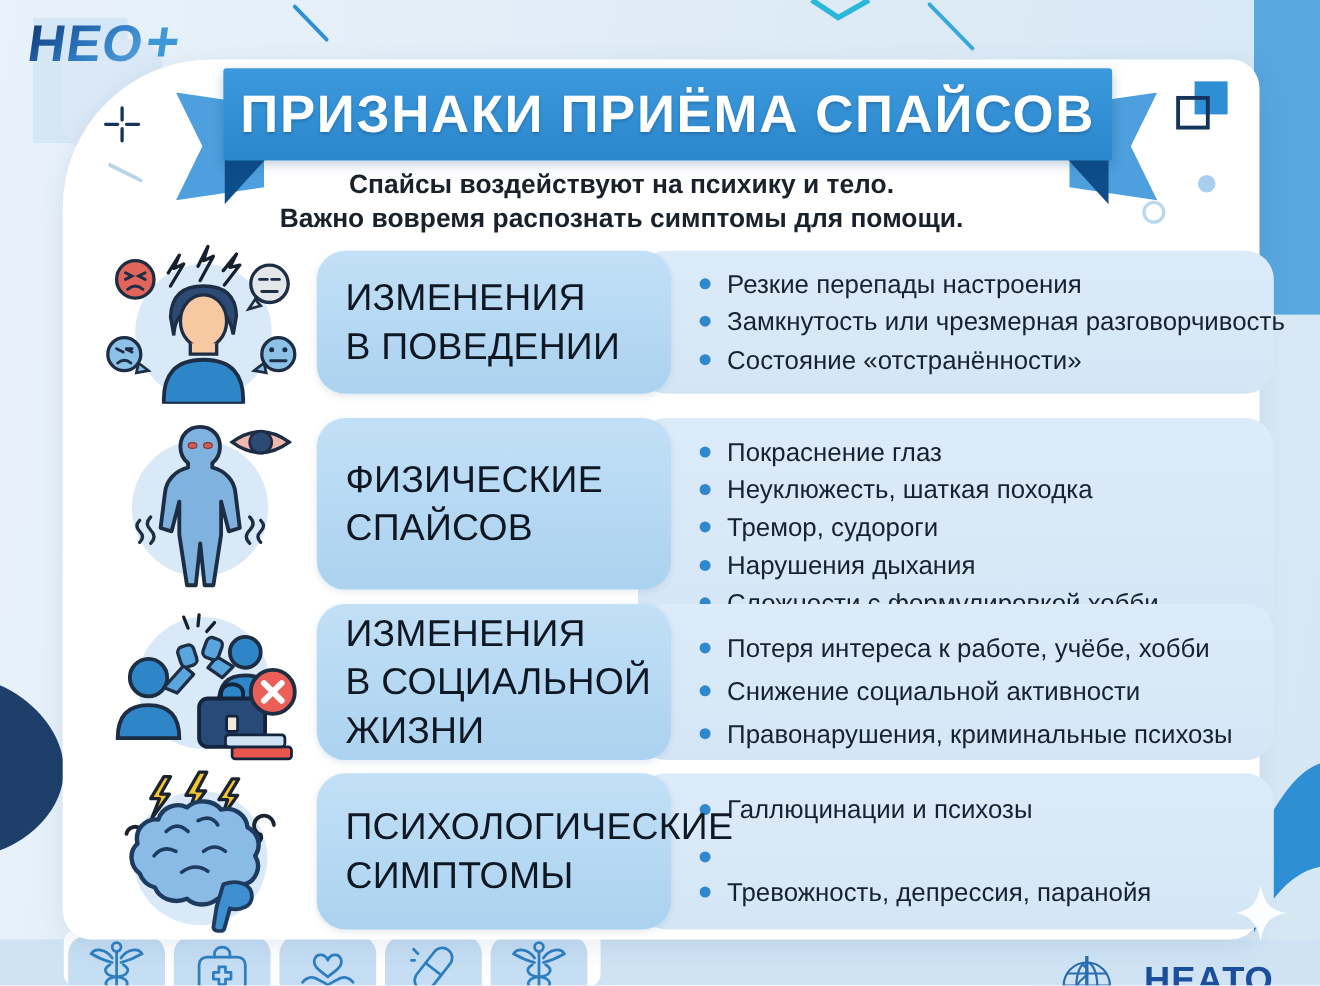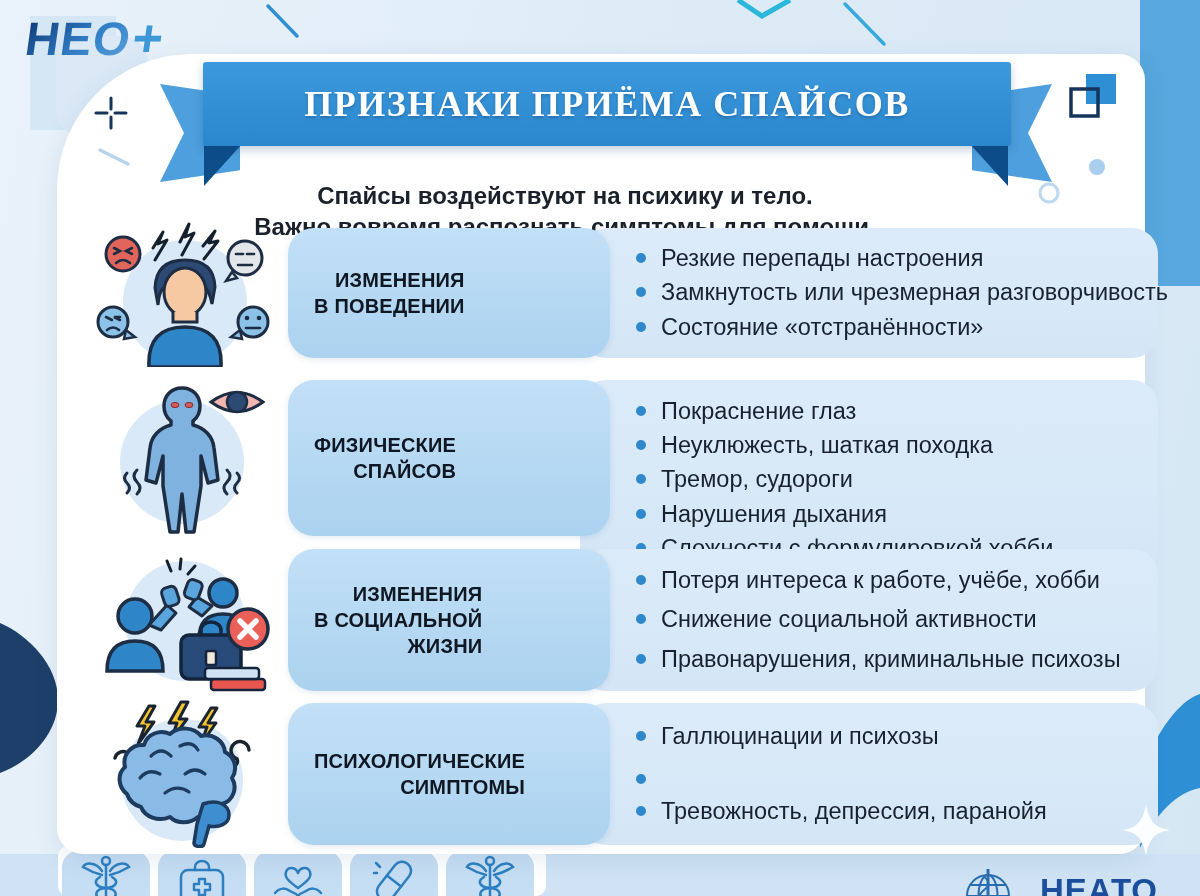--- a/index.html
+++ b/index.html
@@ -27,34 +27,34 @@
   
   .ribbon-tail{position:absolute;top:84px;width:80px;height:98px;background:#4d9fdd;z-index:11;}
   .tail-left{left:160px;clip-path:polygon(0 0,100% 12%,100% 88%,0 100%,30% 50%);}
   .tail-right{left:972px;clip-path:polygon(100% 0,0 12%,0 88%,100% 100%,70% 50%);}
   .ribbon-fold{position:absolute;top:144px;width:38px;height:42px;background:#0d4d8a;z-index:11;}
   .fold-left{left:204px;clip-path:polygon(0 0,100% 0,0 100%);}
   .fold-right{left:970px;clip-path:polygon(0 0,100% 0,100% 100%);}
   .ribbon-band{position:absolute;left:203px;top:62px;width:808px;height:84px;z-index:12;
         background:linear-gradient(180deg,#3d99dd 0%,#2b87cd 100%);border-radius:3px;
         display:flex;align-items:center;justify-content:center;box-shadow:0 4px 10px rgba(20,70,120,.25);}
-  .ribbon-band .title{color:#ffffff;font-size:36px;font-weight:800;letter-spacing:1.5px;
-        text-shadow:0 2px 3px rgba(0,40,80,.28);white-space:nowrap;font-family:Liberation Serif, serif;}
+  .ribbon-band .title{color:#ffffff;font-size:48px;font-weight:800;letter-spacing:1.5px;
+        text-shadow:0 2px 3px rgba(0,40,80,.28);white-space:nowrap;}
 
   
   .subtitle{position:absolute;left:165px;top:152px;width:800px;z-index:13;text-align:center;
-        color:#1a212b;font-size:24px;font-weight:600;line-height:31px;margin-top:28px;}
+        color:#1a212b;font-size:24px;font-weight:600;line-height:31px;}
 
   
   .panel-head{position:absolute;left:288px;width:322px;z-index:16;border-radius:26px;
         background:linear-gradient(180deg,#c2e0f7 0%,#abd2ef 100%);
         display:flex;align-items:center;padding:0 8px 0 26px;box-sizing:border-box;
         box-shadow:0 2px 6px rgba(40,90,140,.12);}
-  .panel-head .sec-title{font-size:20px;font-weight:700;color:#0f1722;line-height:1.3;
-        white-space:pre-line;letter-spacing:.2px;text-align:right;}
+  .panel-head .sec-title{font-size:34px;font-weight:400;color:#0f1722;line-height:1.3;
+        white-space:pre-line;letter-spacing:.2px;}
   .panel-body{position:absolute;left:580px;width:578px;z-index:15;border-radius:26px;
         background:linear-gradient(180deg,#dcebf9 0%,#d4e6f6 100%);
         display:flex;flex-direction:column;justify-content:center;gap:3px;
         padding:8px 8px 8px 56px;box-sizing:border-box;}
   .bullet{display:flex;align-items:flex-start;gap:15px;font-size:23.5px;color:#18222e;
         line-height:1.32;font-weight:500;white-space:nowrap;}
   .dot{flex:none;width:10px;height:10px;border-radius:50%;background:#2f87cc;margin-top:10px;}
   .icon-box{position:absolute;left:85px;width:195px;z-index:16;}
 
   
@@ -226,21 +226,21 @@
       <rect x="120" y="125" width="54" height="11" rx="3" fill="#cfe3f4" stroke="#14243c" stroke-width="2.5"></rect>
       <circle cx="163" cy="86" r="20" fill="#ea5f57" stroke="#1d2d44" stroke-width="3.5"></circle>
       <path d="M155,78 l16,16 M171,78 l-16,16" stroke="#ffffff" stroke-width="5.5" stroke-linecap="round"></path>
     </svg>
   </div>
   <div class="panel-head" style="top:549px;height:142px;">
     <div class="sec-title">ИЗМЕНЕНИЯ
 В СОЦИАЛЬНОЙ
 ЖИЗНИ</div>
   </div>
-  <div class="panel-body" style="top:549px;height:142px;gap:8px;">
+  <div class="panel-body" style="top:549px;height:142px;gap:8px;justify-content:flex-end;">
     <div class="bullet">
         <span class="dot"></span>
         <span>Потеря интереса к работе, учёбе, хобби</span>
       </div>
     <div class="bullet">
         <span class="dot"></span>
         <span>Снижение социальной активности</span>
       </div>
     <div class="bullet">
         <span class="dot"></span>

